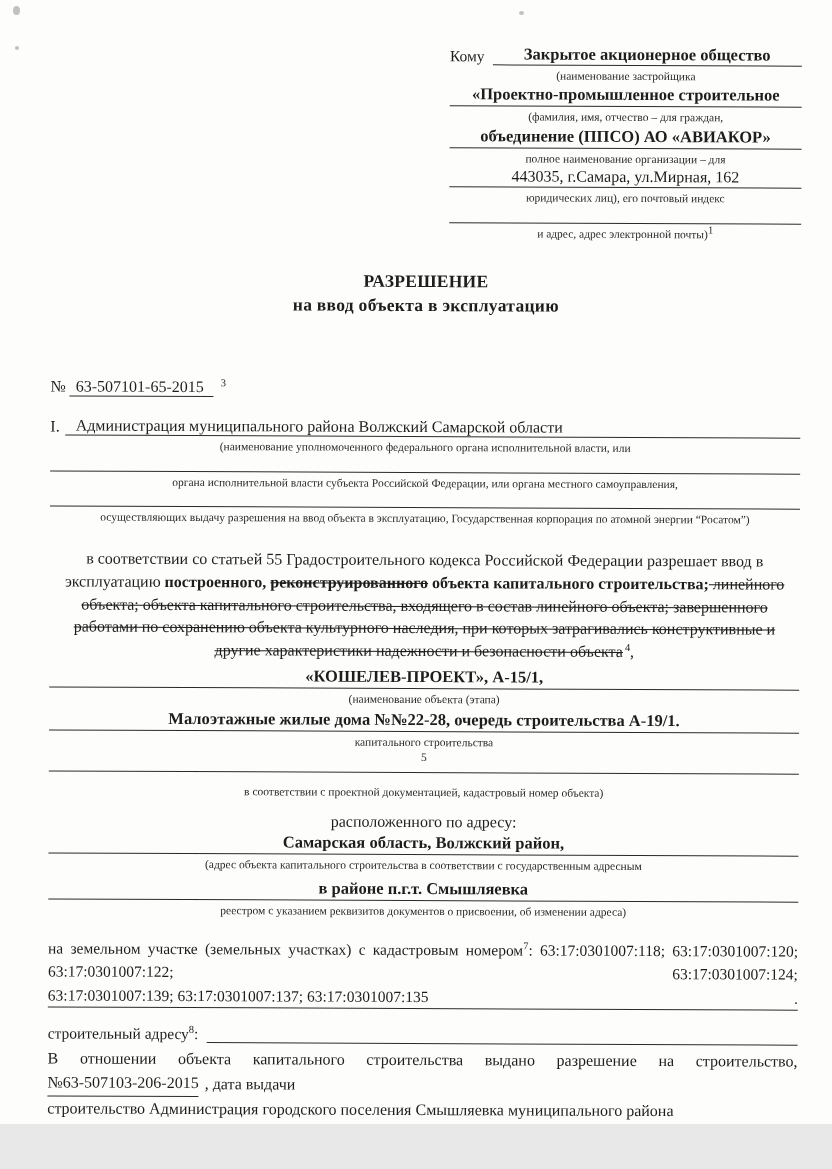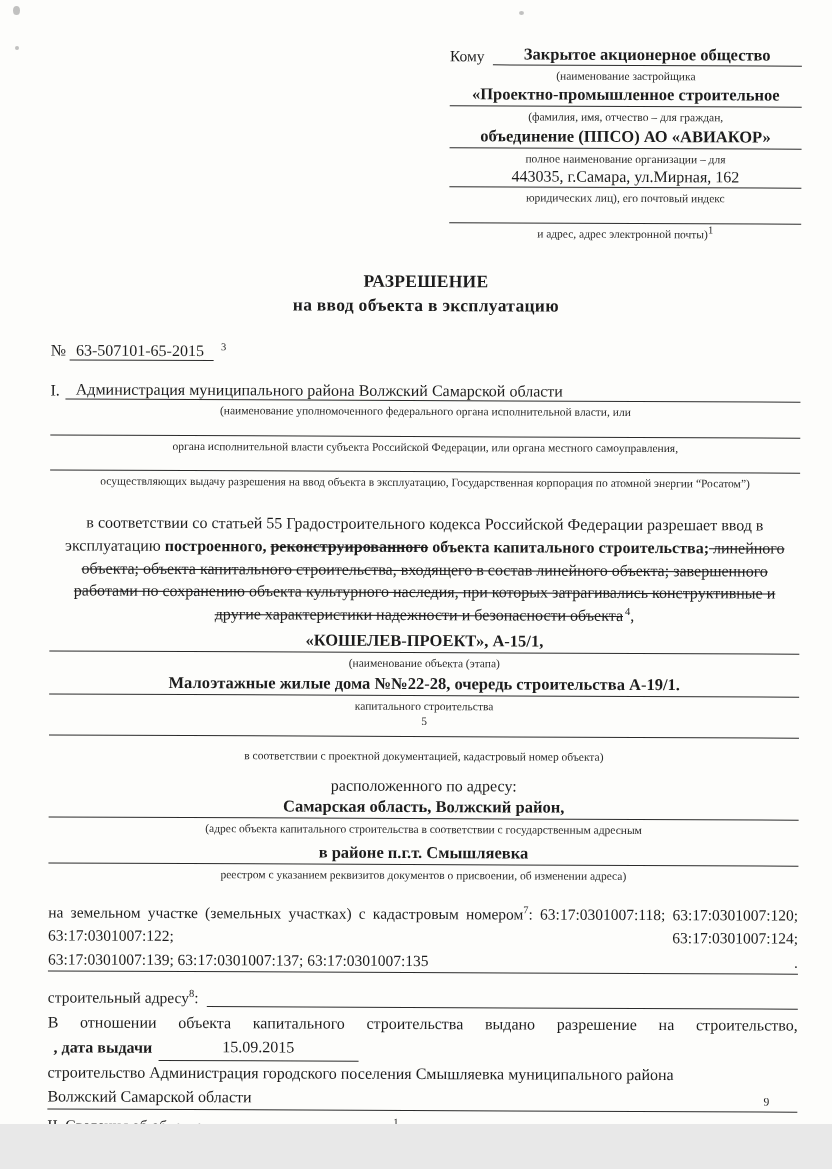--- a/index.html
+++ b/index.html
@@ -27,21 +27,21 @@
   
   .kom { width:352px; margin-left:auto; margin-right:0; font-size:15.5px; }
   .kom .big { font-size:16.5px; }
   .kom-row { display:flex; align-items:flex-end; }
   .kom-row .who { margin-right:8px; white-space:nowrap; }
 
   .title { margin-top:30px; font-size:17.5px; line-height:1.35; letter-spacing:.3px; }
 
   .daterow { margin-top:26px; display:flex; justify-content:space-between; align-items:flex-end; font-size:16px; }
   .date-u { display:inline-block; width:148px; text-align:center; margin-left:6px; }
-  .num-u  { display:inline-block; padding:0 10px 0 6px; text-align:left; }
+  .num-u  { display:inline-block; padding:0 10px 0 6px; text-align:left;margin-top:36px; }
 
   .orgrow { margin-top:20px; display:flex; align-items:flex-end; font-size:16px; }
   .orgrow .numeral { margin-right:6px; }
   .orgrow .u { flex:1; padding-left:10px; }
 
   .ann { margin-top:3px; }
   .gap-rule { margin-top:15px; height:2px; }
 
   .permit-par { margin-top:24px; font-size:16px; line-height:1.42; text-align:center; }
 
@@ -53,21 +53,21 @@
 
   .land { margin-top:20px; font-size:15.5px; line-height:1.5; text-align:justify; text-align-last:justify; }
   .land-last { display:flex; justify-content:space-between; align-items:flex-end; font-size:15.5px; line-height:1.5; border-bottom:1.2px solid #2b2b2b; }
 
   .baddr { margin-top:16px; display:flex; align-items:flex-end; font-size:15.5px; }
   .baddr .fill { border-bottom:1.2px solid #2b2b2b; margin-left:8px; height:18px; }
 
   .pref1 { margin-top:4px; font-size:16px; text-align:justify; text-align-last:justify; line-height:1.5; }
   .pref2 { font-size:16px; line-height:1.55; display:flex; align-items:flex-end; }
   .pref2 .dt { display:inline-block; width:200px; text-align:center; }
-  .pref2 .mid { padding:0 6px; white-space:nowrap;font-weight:bold; }
+  .pref2 .mid { padding:0 6px; white-space:nowrap; }
   .pref3 { font-size:16px; line-height:1.5; }
   .pref4 { display:flex; align-items:flex-end; font-size:16px; line-height:1.5; border-bottom:1.2px solid #2b2b2b; }
   .pref4 .nine { flex:1; text-align:right; font-size:11.5px; padding-right:28px; }
 
   .sec2 { margin-top:7px; font-size:15.5px; }
 
   table.tbl { margin-top:8px; margin-left:22px; width:712px; border-collapse:collapse; font-size:15.5px; }
   table.tbl th, table.tbl td { border:1.7px solid #2b2b2b; text-align:center; vertical-align:middle; padding:2px 6px; font-weight:normal; }
   table.tbl .hdr td { height:48px; }
 </style>
@@ -146,22 +146,22 @@
       <span>.</span>
     </div>
 
     <div class="baddr">
       <span><span>строительный адресу</span><span class="sup">8</span><span>:</span></span>
       <span class="fill"></span>
     </div>
 
     <div class="pref1">В отношении объекта капитального строительства выдано разрешение на строительство,</div>
     <div class="pref2">
+      <span class="u">№63-507103-206-2015</span>
       <span class="mid">, дата выдачи</span>
-      <span class="u dt">15.09.2015</span>
     </div>
     <div class="pref3">строительство  Администрация городского поселения Смышляевка муниципального района</div>
     <div class="pref4">
       <span>Волжский Самарской области</span>
       <span class="nine">9</span>
     </div>
 
     <div class="sec2"><span>II. Сведения об объекте капитального строительства</span><span class="sup">1</span></div>
 
     <table class="tbl">

